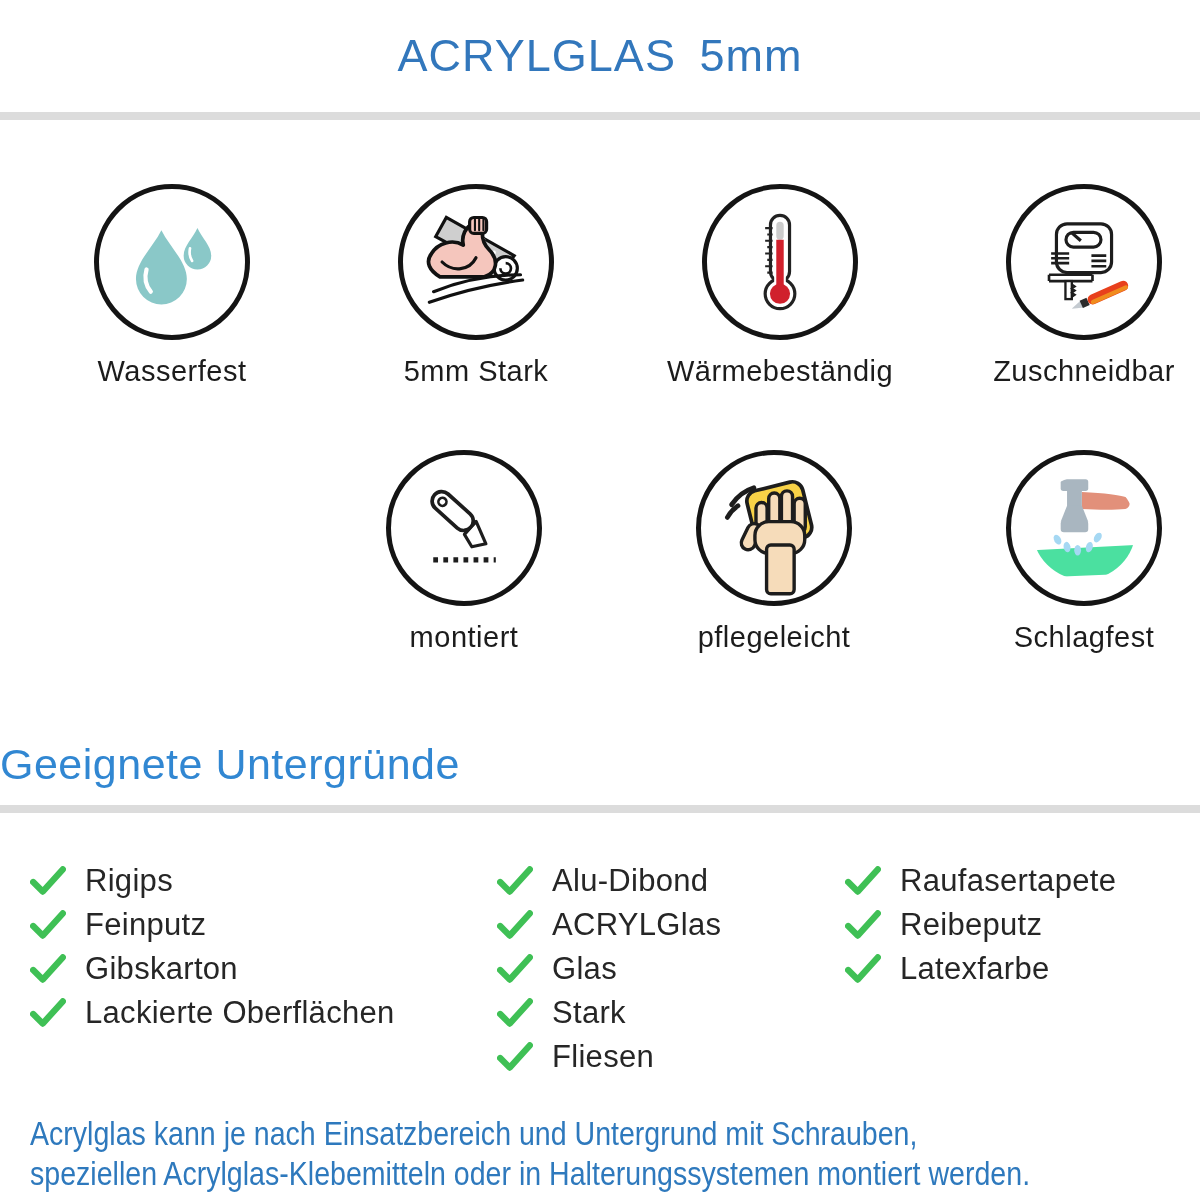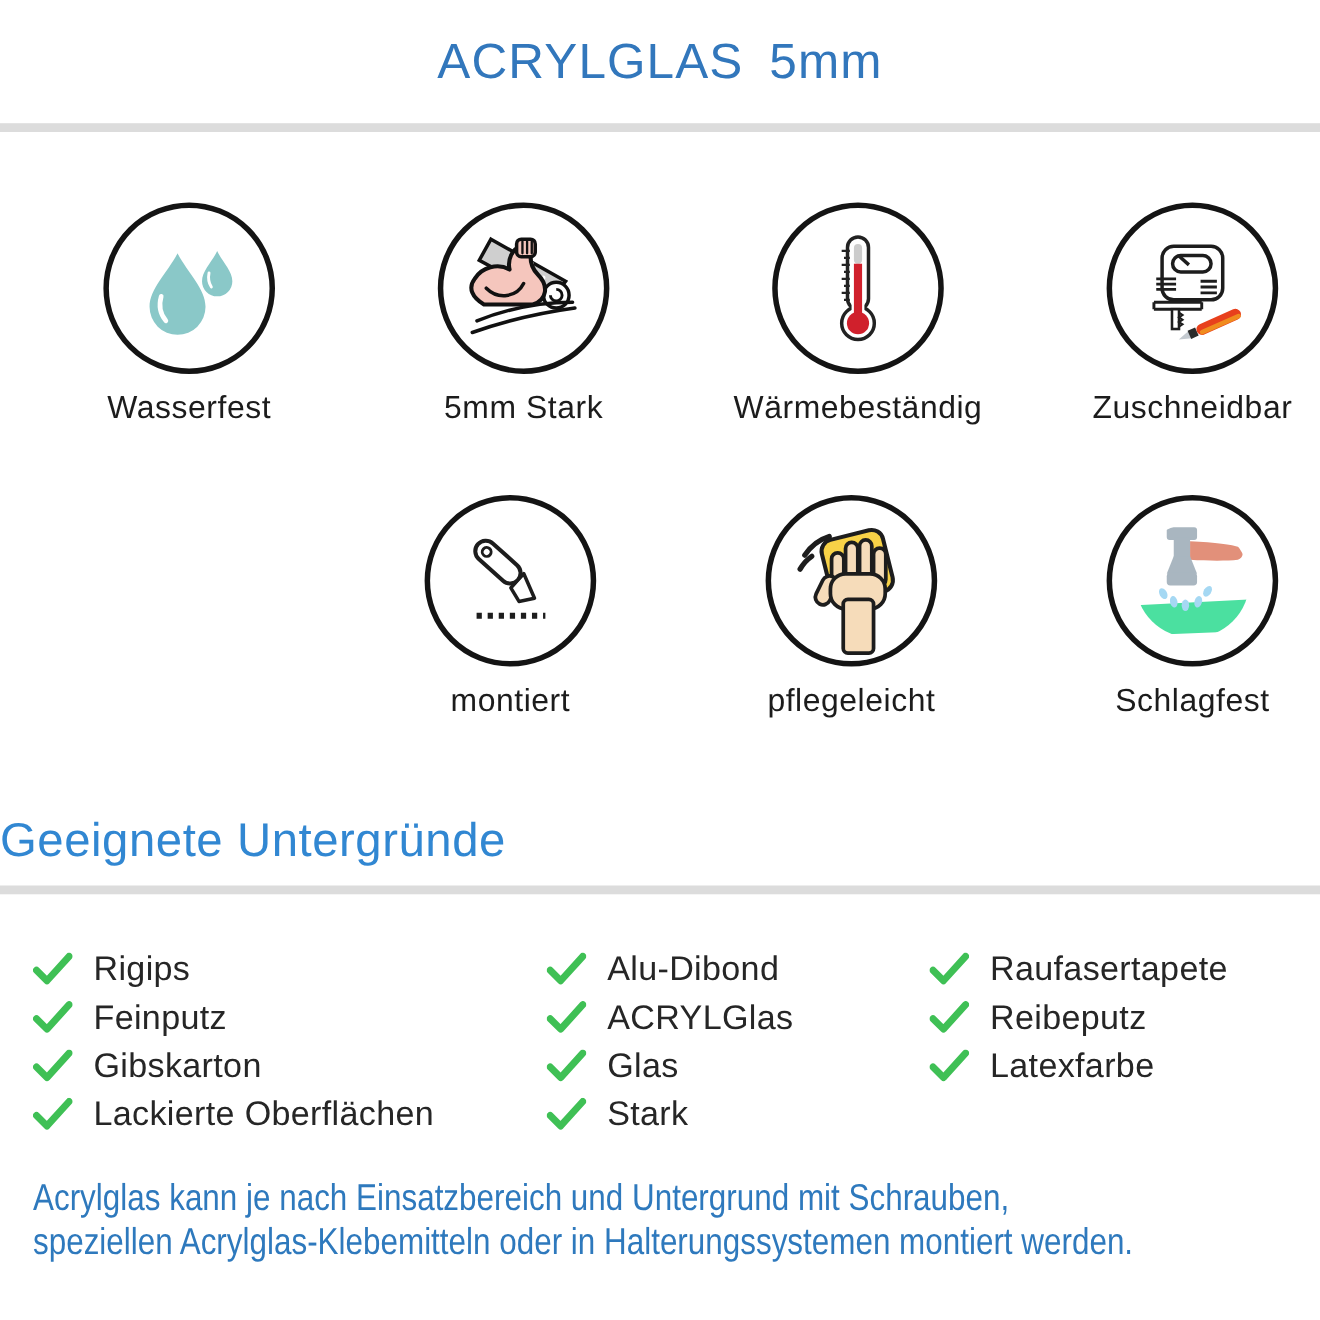--- a/index.html
+++ b/index.html
@@ -243,20 +243,26 @@
             <path d="M3 15 L12 24 L31 3" fill="none" style="stroke:var(--check_green)" stroke-width="6" stroke-linecap="round" stroke-linejoin="round"></path>
           </svg>
         <span class="substrate-label">Glas</span>
       </div>
       <div class="substrate-item">
         <svg viewBox="0 0 34 28">
             <path d="M3 15 L12 24 L31 3" fill="none" style="stroke:var(--check_green)" stroke-width="6" stroke-linecap="round" stroke-linejoin="round"></path>
           </svg>
         <span class="substrate-label">Stark</span>
       </div>
+      <div class="substrate-item">
+        <svg viewBox="0 0 34 28">
+            <path d="M3 15 L12 24 L31 3" fill="none" style="stroke:var(--check_green)" stroke-width="6" stroke-linecap="round" stroke-linejoin="round"></path>
+          </svg>
+        <span class="substrate-label">Fliesen</span>
+      </div>
     </div>
 
     <div class="substrate-col c3">
       <div class="substrate-item">
         <svg viewBox="0 0 34 28">
             <path d="M3 15 L12 24 L31 3" fill="none" style="stroke:var(--check_green)" stroke-width="6" stroke-linecap="round" stroke-linejoin="round"></path>
           </svg>
         <span class="substrate-label">Raufasertapete</span>
       </div>
       <div class="substrate-item">

